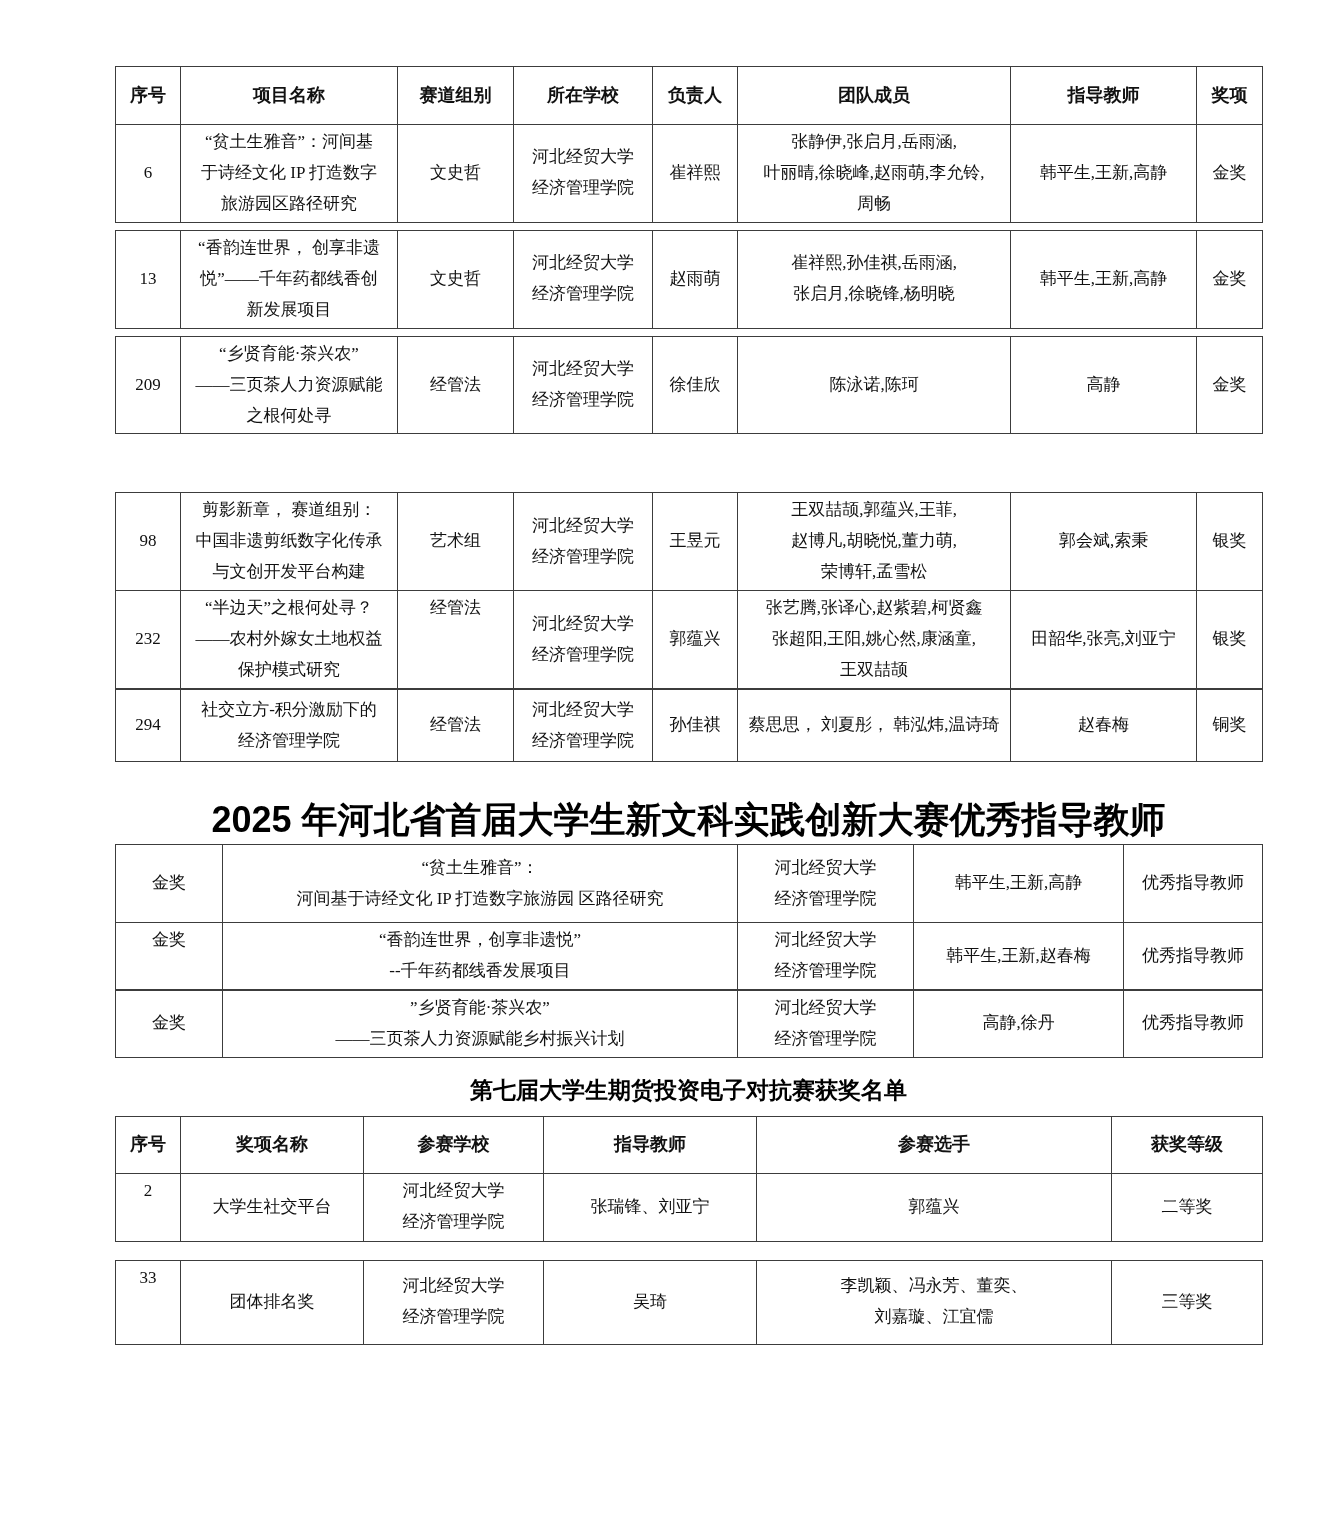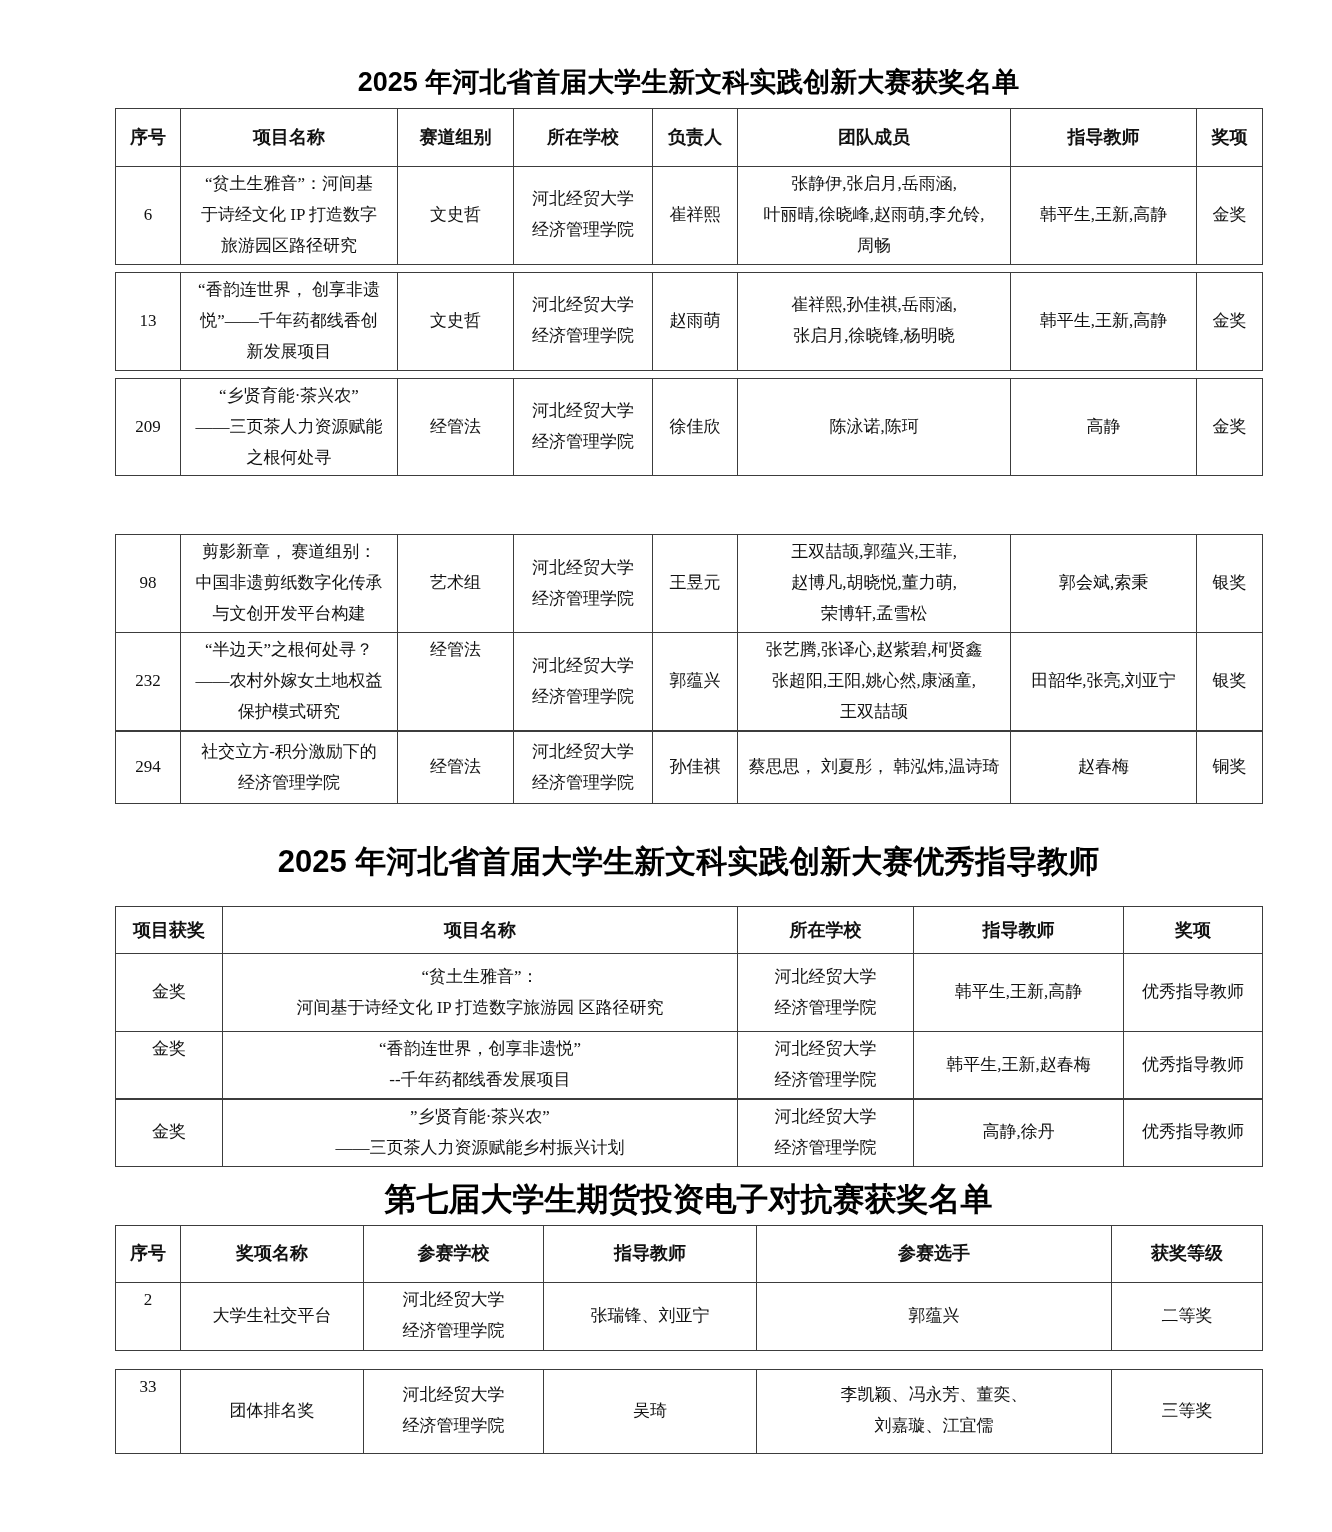--- a/index.html
+++ b/index.html
@@ -14,22 +14,22 @@
     width:1147px;
   }
   .doc-title{
     font-family:"Liberation Sans","DejaVu Sans",sans-serif;
     font-weight:700;
     color:#000;
     text-align:center;
     width:1147px;
   }
   .title-1{font-size:27px;line-height:32px;margin:0 0 10px 0;}
-  .title-2{font-size:31px;line-height:32px;margin:42px 0 28px 0;}
-  .title-3{font-size:32px;line-height:28px;margin:18px 0 12px 0;}
+  .title-2{font-size:36px;line-height:32px;margin:42px 0 8px 0;}
+  .title-3{font-size:23px;line-height:28px;margin:18px 0 12px 0;}
   table{
     border-collapse:collapse;
     table-layout:fixed;
     width:1147px;
   }
   td{
     border:1px solid #3c3c3c;
     text-align:center;
     vertical-align:middle;
     padding:2px 4px;
@@ -49,21 +49,20 @@
   .gap-s{margin-top:7px;}
   .gap-m{}
   .gap-l{margin-top:58px;}
   .gap-x{margin-top:18px;}
 </style>
 </head>
 <body>
 
 <div class="page">
 
-  <div class="doc-title title-1">2025 年河北省首届大学生新文科实践创新大赛获奖名单</div>
 
   <table>
     <colgroup>
         <col style="width:65px">
         <col style="width:217px">
         <col style="width:116px">
         <col style="width:139px">
         <col style="width:85px">
         <col style="width:273px">
         <col style="width:186px">
@@ -231,27 +230,20 @@
 
   <table>
     <colgroup>
         <col style="width:107px">
         <col style="width:515px">
         <col style="width:176px">
         <col style="width:210px">
         <col style="width:139px">
       </colgroup>
     <tbody>
-        <tr style="height:47px">
-      <td class="hdr">项目获奖</td>
-      <td class="hdr">项目名称</td>
-      <td class="hdr">所在学校</td>
-      <td class="hdr">指导教师</td>
-      <td class="hdr">奖项</td>
-    </tr>
     <tr style="height:78px">
       <td>金奖</td>
       <td>“贫土生雅音”：
 河间基于诗经文化 IP 打造数字旅游园 区路径研究</td>
       <td>河北经贸大学
 经济管理学院</td>
       <td>韩平生,王新,高静</td>
       <td>优秀指导教师</td>
     </tr>
     <tr style="height:64px">

